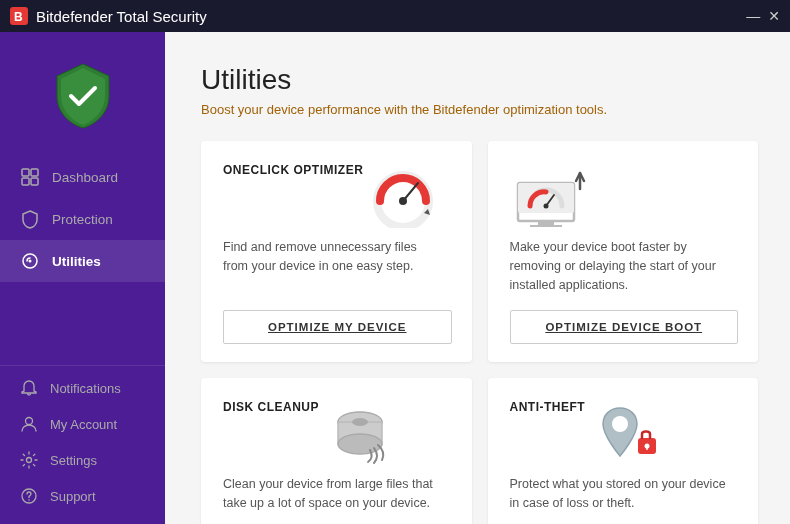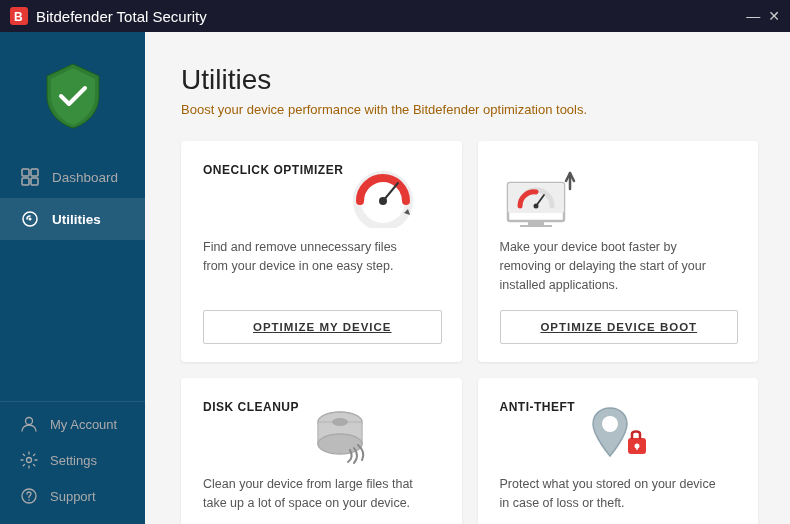--- a/index.html
+++ b/index.html
@@ -29,22 +29,22 @@
     }
 
     .app-body {
       display: flex;
       flex: 1;
       overflow: hidden;
     }
 
     
     .sidebar {
-      width: 145px;
-      background: #0c4a6e;
+      width: 165px;
+      background: #4c1d95;
       display: flex;
       flex-direction: column;
       flex-shrink: 0;
       padding-bottom: 10px;
     }
     .sidebar-logo-area {
       display: flex;
       align-items: center;
       justify-content: center;
       padding: 28px 0 24px;
@@ -212,36 +212,53 @@
           <svg width="20" height="20" viewBox="0 0 20 20" fill="none">
             <rect x="2" y="2" width="7" height="7" rx="1" stroke="#aaa" stroke-width="1.5"></rect>
             <rect x="11" y="2" width="7" height="7" rx="1" stroke="#aaa" stroke-width="1.5"></rect>
             <rect x="2" y="11" width="7" height="7" rx="1" stroke="#aaa" stroke-width="1.5"></rect>
             <rect x="11" y="11" width="7" height="7" rx="1" stroke="#aaa" stroke-width="1.5"></rect>
           </svg>
         </span>
         <span>Dashboard</span>
       </div>
 
+      <div class="nav-item">
+        <span class="nav-icon">
+          <svg width="20" height="20" viewBox="0 0 20 20" fill="none">
+            <path d="M10 2 L17 5 L17 11 C17 15 13.5 18 10 19 C6.5 18 3 15 3 11 L3 5 Z" stroke="#aaa" stroke-width="1.5" fill="none"></path>
+          </svg>
+        </span>
+        <span>Protection</span>
+      </div>
 
 
       <div class="nav-item active">
         <span class="nav-icon">
           <svg width="20" height="20" viewBox="0 0 20 20" fill="none">
             <circle cx="10" cy="10" r="7" stroke="white" stroke-width="1.5"></circle>
             <path d="M7 10 C7 8.3 8.3 7 10 7" stroke="white" stroke-width="1.5" stroke-linecap="round"></path>
             <circle cx="10" cy="10" r="1.5" fill="white"></circle>
           </svg>
         </span>
         <span>Utilities</span>
       </div>
     </div>
 
     <div class="sidebar-bottom">
 
+      <div class="nav-item-small">
+        <span class="nav-icon">
+          <svg width="18" height="18" viewBox="0 0 18 18" fill="none">
+            <path d="M9 2 C6 2 4 4.5 4 7 L4 12 L2 13 L2 14 L16 14 L16 13 L14 12 L14 7 C14 4.5 12 2 9 2Z" stroke="#aaa" stroke-width="1.3" fill="none"></path>
+            <path d="M7.5 14.5 C7.5 15.3 8.2 16 9 16 C9.8 16 10.5 15.3 10.5 14.5" stroke="#aaa" stroke-width="1.3" fill="none"></path>
+          </svg>
+        </span>
+        <span>Notifications</span>
+      </div>
 
       <div class="nav-item-small">
         <span class="nav-icon">
           <svg width="18" height="18" viewBox="0 0 18 18" fill="none">
             <circle cx="9" cy="6" r="3.5" stroke="#aaa" stroke-width="1.3"></circle>
             <path d="M2 16 C2 12.7 5.1 10 9 10 C12.9 10 16 12.7 16 16" stroke="#aaa" stroke-width="1.3" stroke-linecap="round"></path>
           </svg>
         </span>
         <span>My Account</span>
       </div>

